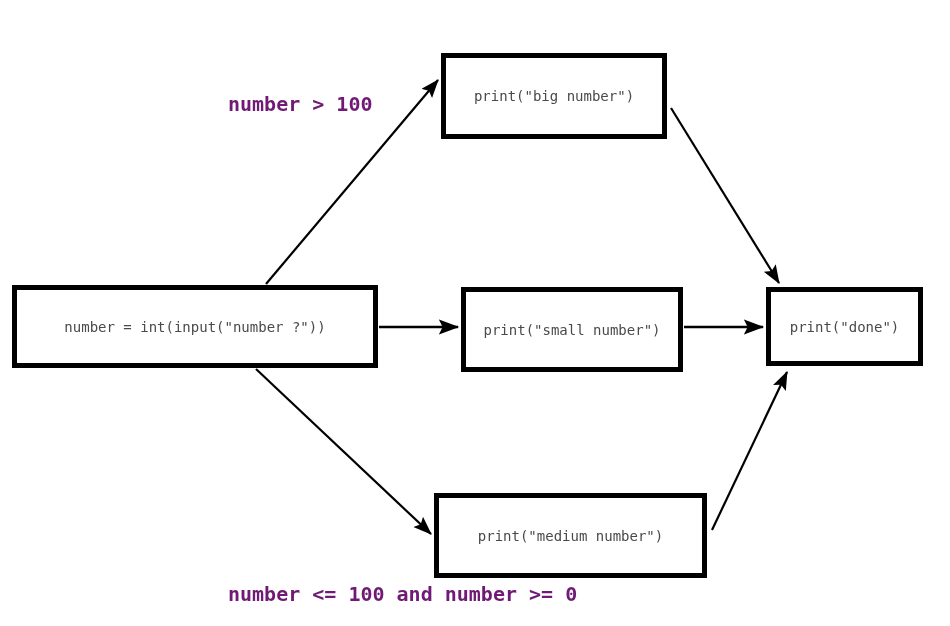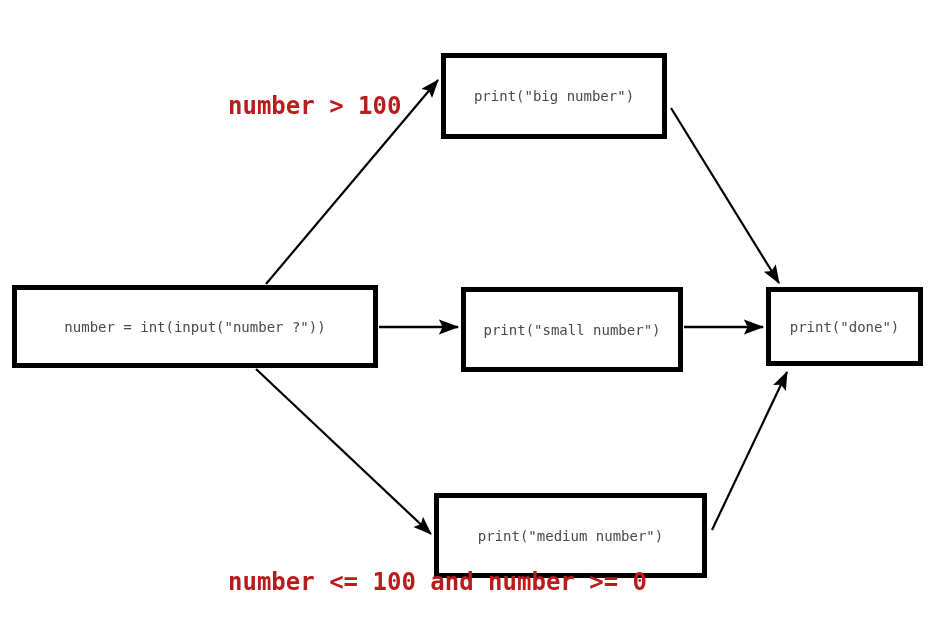--- a/index.html
+++ b/index.html
@@ -36,23 +36,23 @@
     font-family: "DejaVu Sans Mono", "Liberation Mono", monospace;
     font-size: 14px;
     font-weight: 400;
     color: #4a4a4a;
     white-space: pre;
     letter-spacing: 0px;
   }
   .edge-label {
     position: absolute;
     font-family: "DejaVu Sans Mono", "Liberation Mono", monospace;
-    font-size: 24px;
+    font-size: 20px;
     font-weight: bold;
-    color: #b91c1c;
+    color: #701a75;
     white-space: pre;
     line-height: 1;
   }
 </style>
 </head>
 <body>
 
 <div id="canvas">
 
   <svg class="edges" viewBox="0 0 950 626" xmlns="http://www.w3.org/2000/svg">
@@ -91,15 +91,15 @@
     <span class="node-label">print("done")</span>
   </div>
 
   <div class="node" style="left:434px; top:493px; width:273px; height:85px;">
     <span class="node-label">print("medium number")</span>
   </div>
 
   <div class="edge-label" style="left:228px; top:94px;">number &gt; 100</div>
 
 
-  <div class="edge-label" style="left:228px; top:570px;text-align:right;">number &lt;= 100 and number &gt;= 0</div>
+  <div class="edge-label" style="left:228px; top:584px;text-align:right;">number &lt;= 100 and number &gt;= 0</div>
 
 </div>
 
 </body></html>

